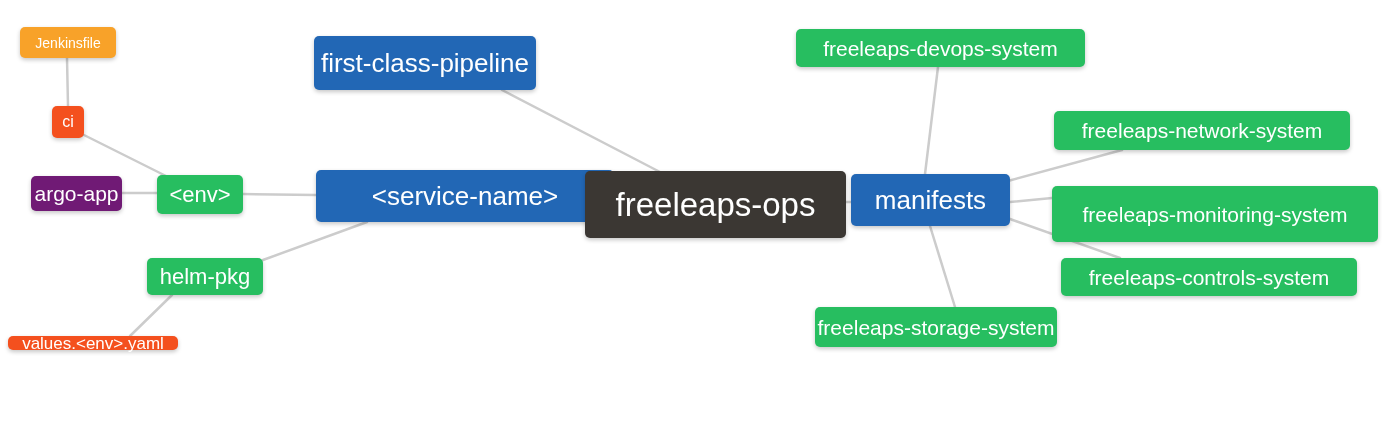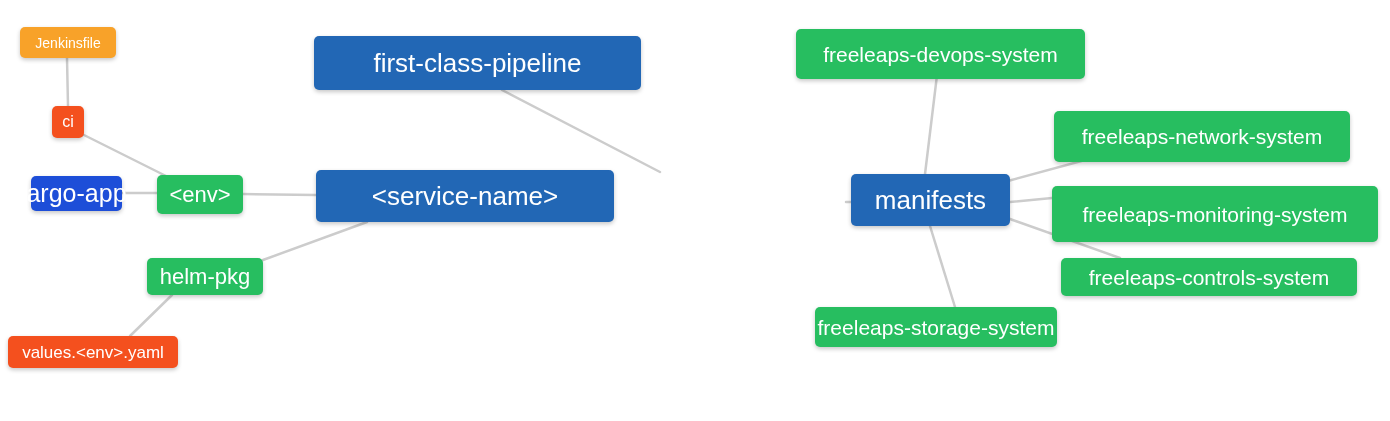--- a/index.html
+++ b/index.html
@@ -61,26 +61,27 @@
       <line x1="846" y1="202" x2="851" y2="202" stroke="#CCCCCC" stroke-width="2.5" stroke-linecap="round"></line>
       <line x1="938" y1="67" x2="925" y2="174" stroke="#CCCCCC" stroke-width="2.5" stroke-linecap="round"></line>
       <line x1="1008" y1="181" x2="1122" y2="150" stroke="#CCCCCC" stroke-width="2.5" stroke-linecap="round"></line>
       <line x1="1010" y1="202" x2="1052" y2="198" stroke="#CCCCCC" stroke-width="2.5" stroke-linecap="round"></line>
       <line x1="1010" y1="219" x2="1120" y2="258" stroke="#CCCCCC" stroke-width="2.5" stroke-linecap="round"></line>
       <line x1="930" y1="226" x2="955" y2="307" stroke="#CCCCCC" stroke-width="2.5" stroke-linecap="round"></line>
     </svg>
   <div class="node-layer">
       <div class="node" style="left: 20px; top: 27px; width: 96px; height: 31px; font-size: 14px; background: rgb(248, 162, 41); color: rgb(255, 255, 255);">Jenkinsfile</div>
       <div class="node" style="left: 52px; top: 106px; width: 32px; height: 32px; font-size: 16px; background: rgb(244, 80, 30); color: rgb(255, 255, 255);">ci</div>
-      <div class="node" style="left: 31px; top: 176px; width: 91px; height: 35px; font-size: 25px; background: #1d4ed8; color: rgb(255, 255, 255);">argo-app</div>
+      <div class="node" style="left: 31px; top: 176px; width: 91px; height: 35px; font-size: 21px; background: #701a75; color: rgb(255, 255, 255);">argo-app</div>
       <div class="node" style="left: 157px; top: 175px; width: 86px; height: 39px; font-size: 22px; background: rgb(39, 190, 96); color: rgb(255, 255, 255);">&lt;env&gt;</div>
       <div class="node" style="left: 147px; top: 258px; width: 116px; height: 37px; font-size: 22px; background: rgb(39, 190, 96); color: rgb(255, 255, 255);">helm-pkg</div>
-      <div class="node" style="left: 8px; top: 336px; width: 170px; height: 32px; font-size: 17px; background: rgb(244, 80, 30); color: rgb(255, 255, 255);">values.&lt;env&gt;.yaml</div>
-      <div class="node" style="left: 314px; top: 36px; width: 327px; height: 54px; font-size: 26px; background: rgb(34, 103, 181); color: rgb(255, 255, 255);">first-class-pipeline</div>
+      <div class="node" style="left: 8px; top: 336px; width: 170px; height: 14px; font-size: 17px; background: rgb(244, 80, 30); color: rgb(255, 255, 255);">values.&lt;env&gt;.yaml</div>
+      <div class="node" style="left: 314px; top: 36px; width: 222px; height: 54px; font-size: 26px; background: rgb(34, 103, 181); color: rgb(255, 255, 255);">first-class-pipeline</div>
       <div class="node" style="left: 316px; top: 170px; width: 298px; height: 52px; font-size: 26px; background: rgb(34, 103, 181); color: rgb(255, 255, 255);">&lt;service-name&gt;</div>
+      <div class="node" style="left: 585px; top: 171px; width: 261px; height: 67px; font-size: 33px; background: rgb(59, 55, 51); color: rgb(255, 255, 255);">freeleaps-ops</div>
       <div class="node" style="left: 851px; top: 174px; width: 159px; height: 52px; font-size: 26px; background: rgb(34, 103, 181); color: rgb(255, 255, 255);">manifests</div>
-      <div class="node" style="left: 796px; top: 29px; width: 289px; height: 50px; font-size: 21px; background: rgb(39, 190, 96); color: rgb(255, 255, 255);">freeleaps-devops-system</div>
-      <div class="node" style="left: 1054px; top: 111px; width: 296px; height: 51px; font-size: 21px; background: rgb(39, 190, 96); color: rgb(255, 255, 255);">freeleaps-network-system</div>
+      <div class="node" style="left: 796px; top: 29px; width: 289px; height: 38px; font-size: 21px; background: rgb(39, 190, 96); color: rgb(255, 255, 255);">freeleaps-devops-system</div>
+      <div class="node" style="left: 1054px; top: 111px; width: 296px; height: 39px; font-size: 21px; background: rgb(39, 190, 96); color: rgb(255, 255, 255);">freeleaps-network-system</div>
       <div class="node" style="left: 1052px; top: 186px; width: 326px; height: 56px; font-size: 21px; background: rgb(39, 190, 96); color: rgb(255, 255, 255);">freeleaps-monitoring-system</div>
       <div class="node" style="left: 1061px; top: 258px; width: 296px; height: 38px; font-size: 21px; background: rgb(39, 190, 96); color: rgb(255, 255, 255);">freeleaps-controls-system</div>
       <div class="node" style="left: 815px; top: 307px; width: 242px; height: 40px; font-size: 21px; background: rgb(39, 190, 96); color: rgb(255, 255, 255);">freeleaps-storage-system</div>
     </div>
 </div>
 
 </body></html>

